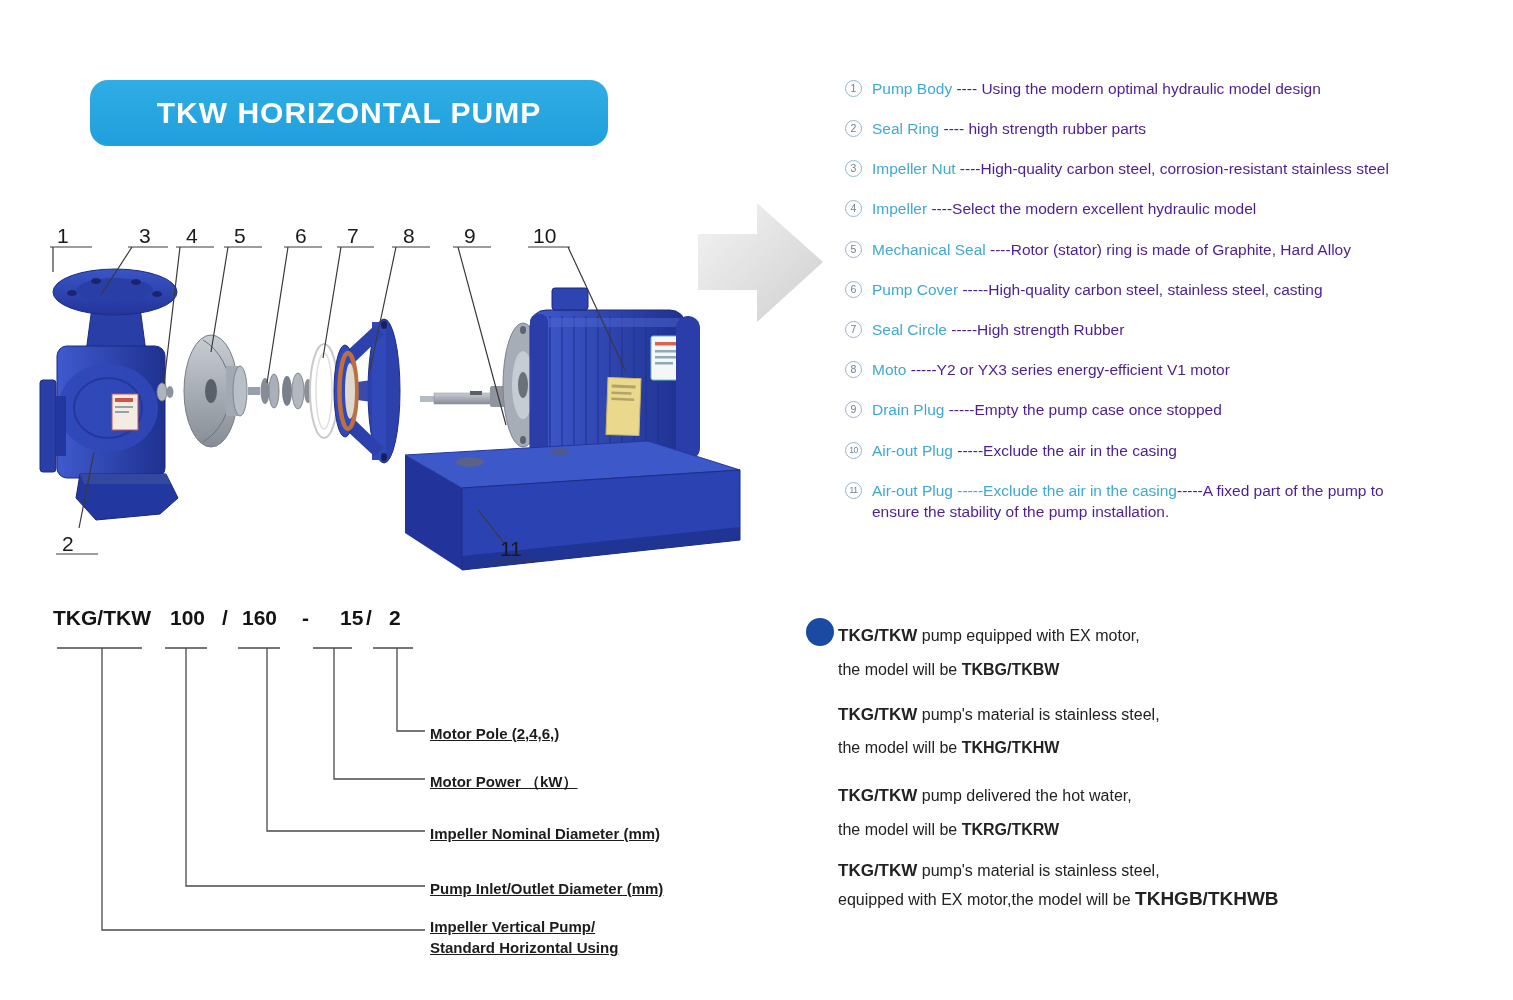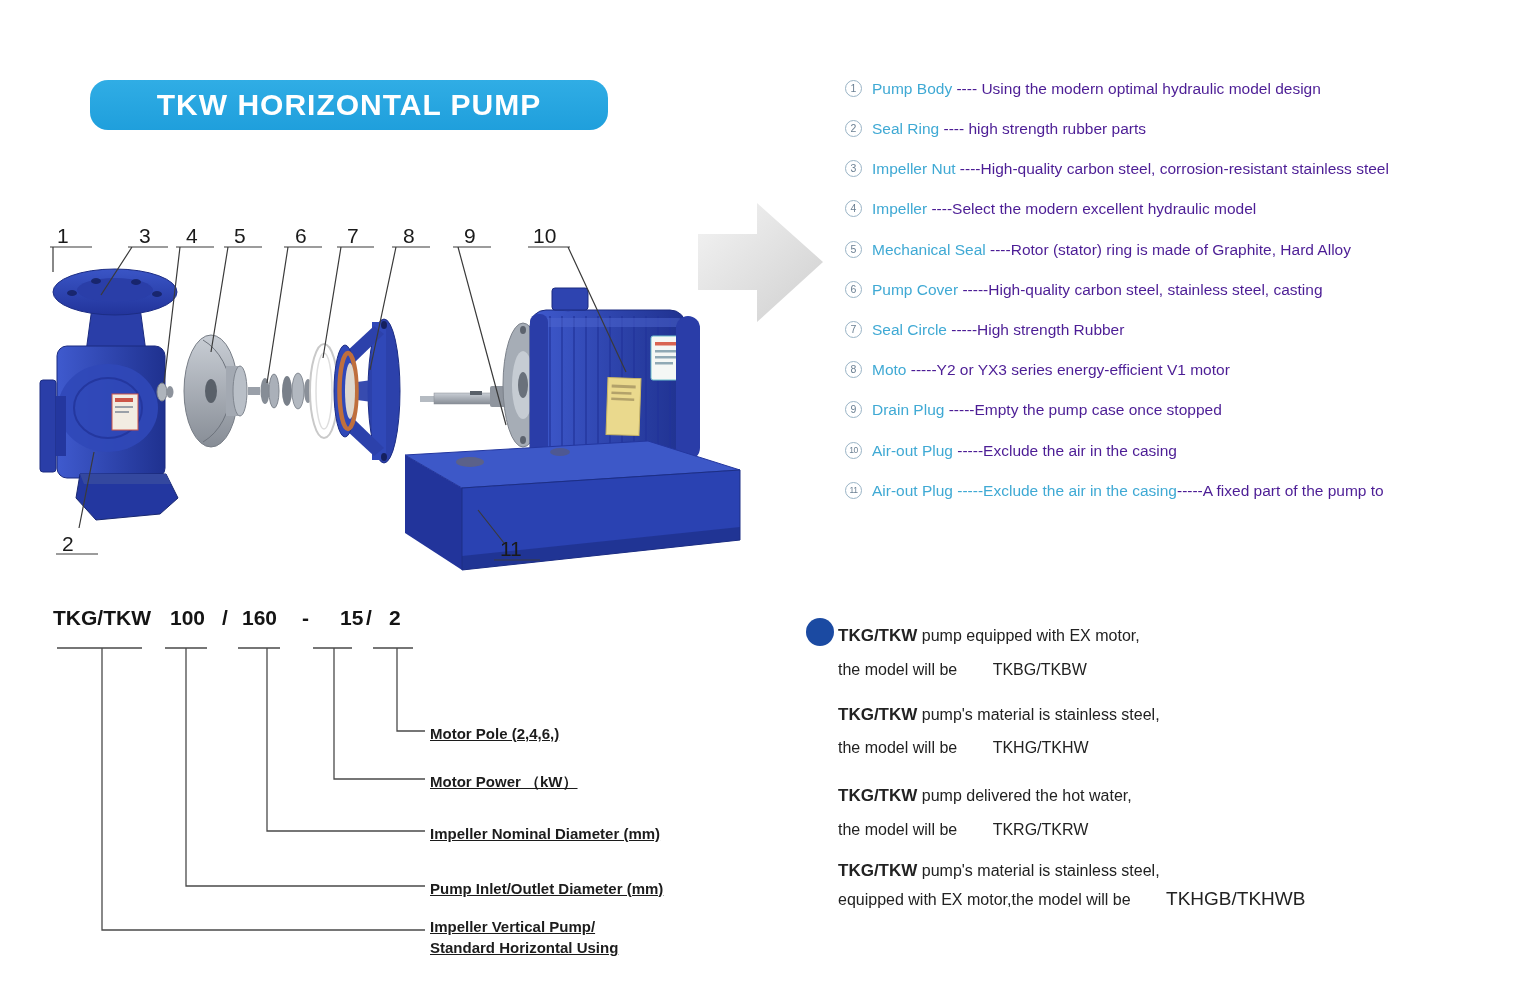--- a/index.html
+++ b/index.html
@@ -5,21 +5,21 @@
   * { margin:0; padding:0; box-sizing:border-box; }
   html,body { background:#ffffff; }
   body { font-family:"Liberation Sans", sans-serif; }
   #page {
     position:relative; width:1513px; height:1000px; background:#ffffff; overflow:hidden;
   }
   .abs { position:absolute; }
 
   
   #banner {
-    left:90px; top:80px; width:518px; height:50px;
+    left:90px; top:80px; width:518px; height:66px;
     background:linear-gradient(180deg,#30ade5 0%, #1f9fdc 100%);
     border-radius:18px;
     display:flex; align-items:center; justify-content:center;
   }
   #banner .t {
     color:#ffffff; font-size:30px; font-weight:bold; letter-spacing:1px;
   }
 
   
   .plist-row {
@@ -41,21 +41,21 @@
   
   .mseg { font-size:21px; font-weight:bold; color:#141414; }
   .bd-label { font-size:15px; font-weight:600; color:#1c1c1c; line-height:21px;text-decoration:underline; }
 
   
   #variant-bullet {
     left:806px; top:618px; width:28px; height:28px; border-radius:50%;
   }
   .vline { left:838px; font-size:16px; color:#222222; white-space:nowrap; }
   .vline .lead { font-weight:bold; font-size:17px; }
-  .vline .code { font-weight:normal;margin-left:31px; }
+  .vline .code { font-weight:bold; }
   .vline .code.big { font-size:19px; }
 
   svg text { font-family:"Liberation Sans", sans-serif; }
 </style>
 </head>
 <body>
 
 <div id="page">
 
   <div id="banner" class="abs">
@@ -265,20 +265,21 @@
     <div class="ptext"><span class="pname">Drain Plug</span><span class="pdesc"> -----Empty the pump case once stopped</span></div>
   </div>
   <div class="abs plist-row" style="top:440px">
     <span class="circle-num sm">10</span>
     <div class="ptext"><span class="pname">Air-out Plug</span><span class="pdesc"> -----Exclude the air in the casing</span></div>
   </div>
   <div class="abs plist-row" style="top:480px">
     <span class="circle-num sm">11</span>
     <div class="ptext">
       <span class="pname">Air-out Plug -----Exclude the air in the casing</span><span class="pdesc">-----A fixed part of the pump to</span>
+      <div class="pdesc">ensure the stability of the pump installation.</div>
     </div>
   </div>
 
   <span class="abs mseg" style="left:53px;top:606px">TKG/TKW</span>
   <span class="abs mseg" style="left:170px;top:606px">100</span>
   <span class="abs mseg" style="left:222px;top:606px">/</span>
   <span class="abs mseg" style="left:242px;top:606px">160</span>
   <span class="abs mseg" style="left:302px;top:606px">-</span>
   <span class="abs mseg" style="left:340px;top:606px">15</span>
   <span class="abs mseg" style="left:366px;top:606px">/</span>

